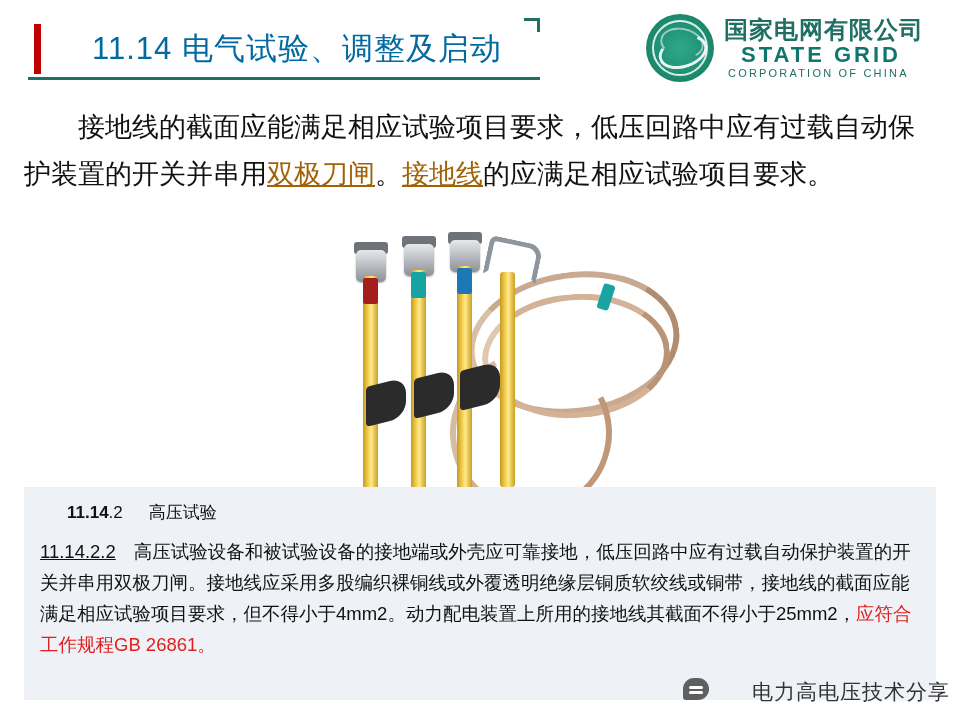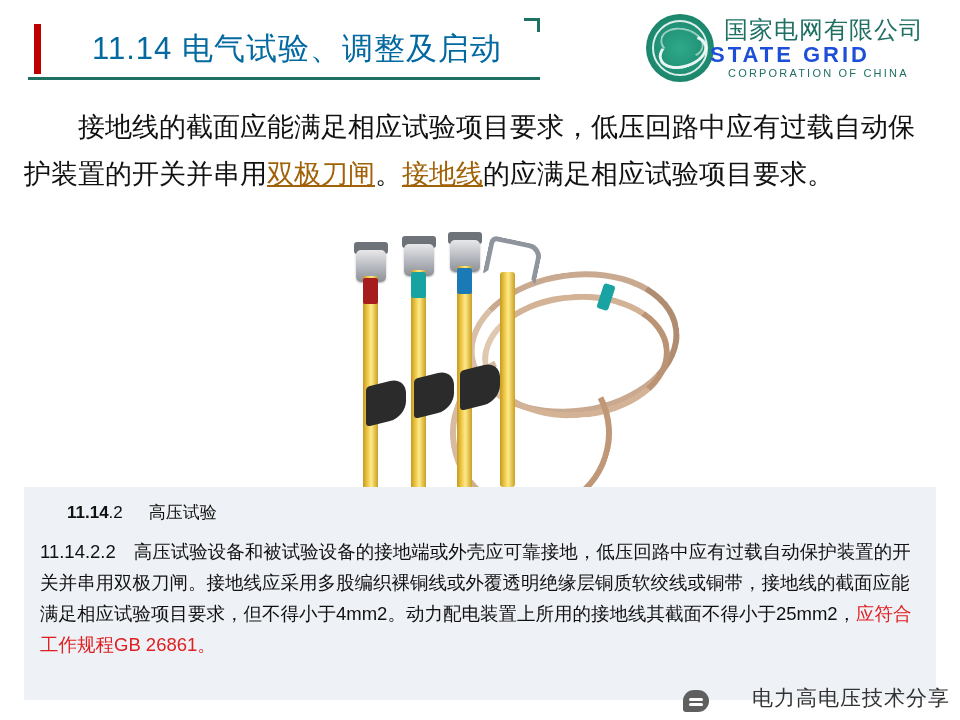--- a/index.html
+++ b/index.html
@@ -125,32 +125,32 @@
     border-radius: 50%;
     border: 2px solid rgba(255,255,255,0.55);
     border-bottom-color: transparent;
     transform: rotate(12deg);
   }
   .logo-cn {
     position: absolute;
     left: 78px;
     top: 2px;
     font-size: 24px;
-    font-weight: normal;
+    font-weight: bold;
     color: #1f6f63;
     letter-spacing: 1px;
     white-space: nowrap;
   }
   .logo-en1 {
     position: absolute;
-    left: 64px;
+    left: 95px;
     top: 30px;
     font-size: 22px;
     font-weight: bold;
-    color: #1d4ed8;
+    color: #0f766e;
     letter-spacing: 3px;
     white-space: nowrap;
   }
   .logo-en2 {
     position: absolute;
     left: 82px;
     top: 55px;
     font-size: 11px;
     color: #1f6f63;
     letter-spacing: 2.2px;
@@ -283,30 +283,30 @@
     margin-bottom: 12px;
     margin-left: 27px;
   }
   .quote-title b { font-weight: bold; }
   .quote-title .sp { display: inline-block; width: 26px; }
   .quote-body {
     font-size: 18.5px;
     line-height: 31px;
     color: #111;
   }
-  .quote-body .no { margin-right: 18px; }
+  .quote-body .no { margin-right: 18px; text-decoration: underline; }
   .quote-red { color: #e02020; }
 
   
   .watermark {
     position: absolute;
     right: 10px;
     bottom: 8px;
     display: flex;
-    align-items: flex-end;
+    align-items: flex-start;
     height: 34px;
     color: #3a3a3a;
     gap: 36px;
   }
   .wm-icon {
     position: relative;
     width: 26px;
     height: 22px;
     border-radius: 11px 11px 11px 3px;
     background: #5f5f5f;

